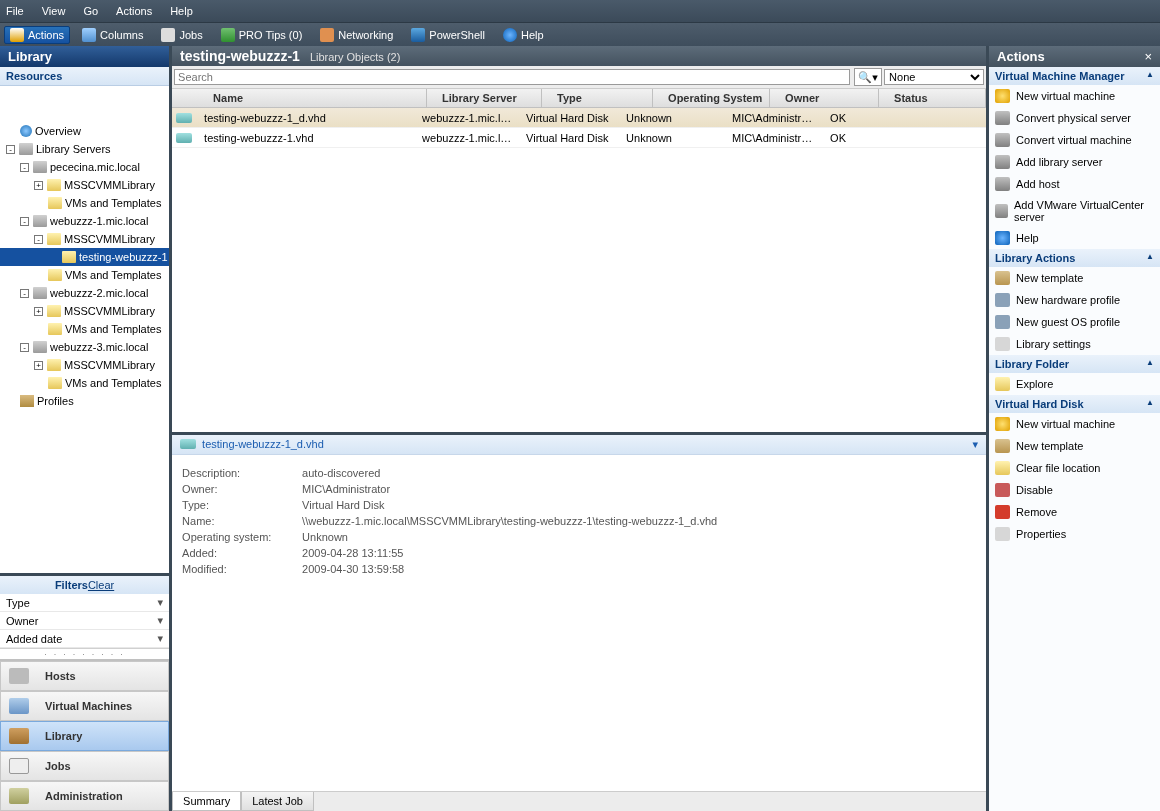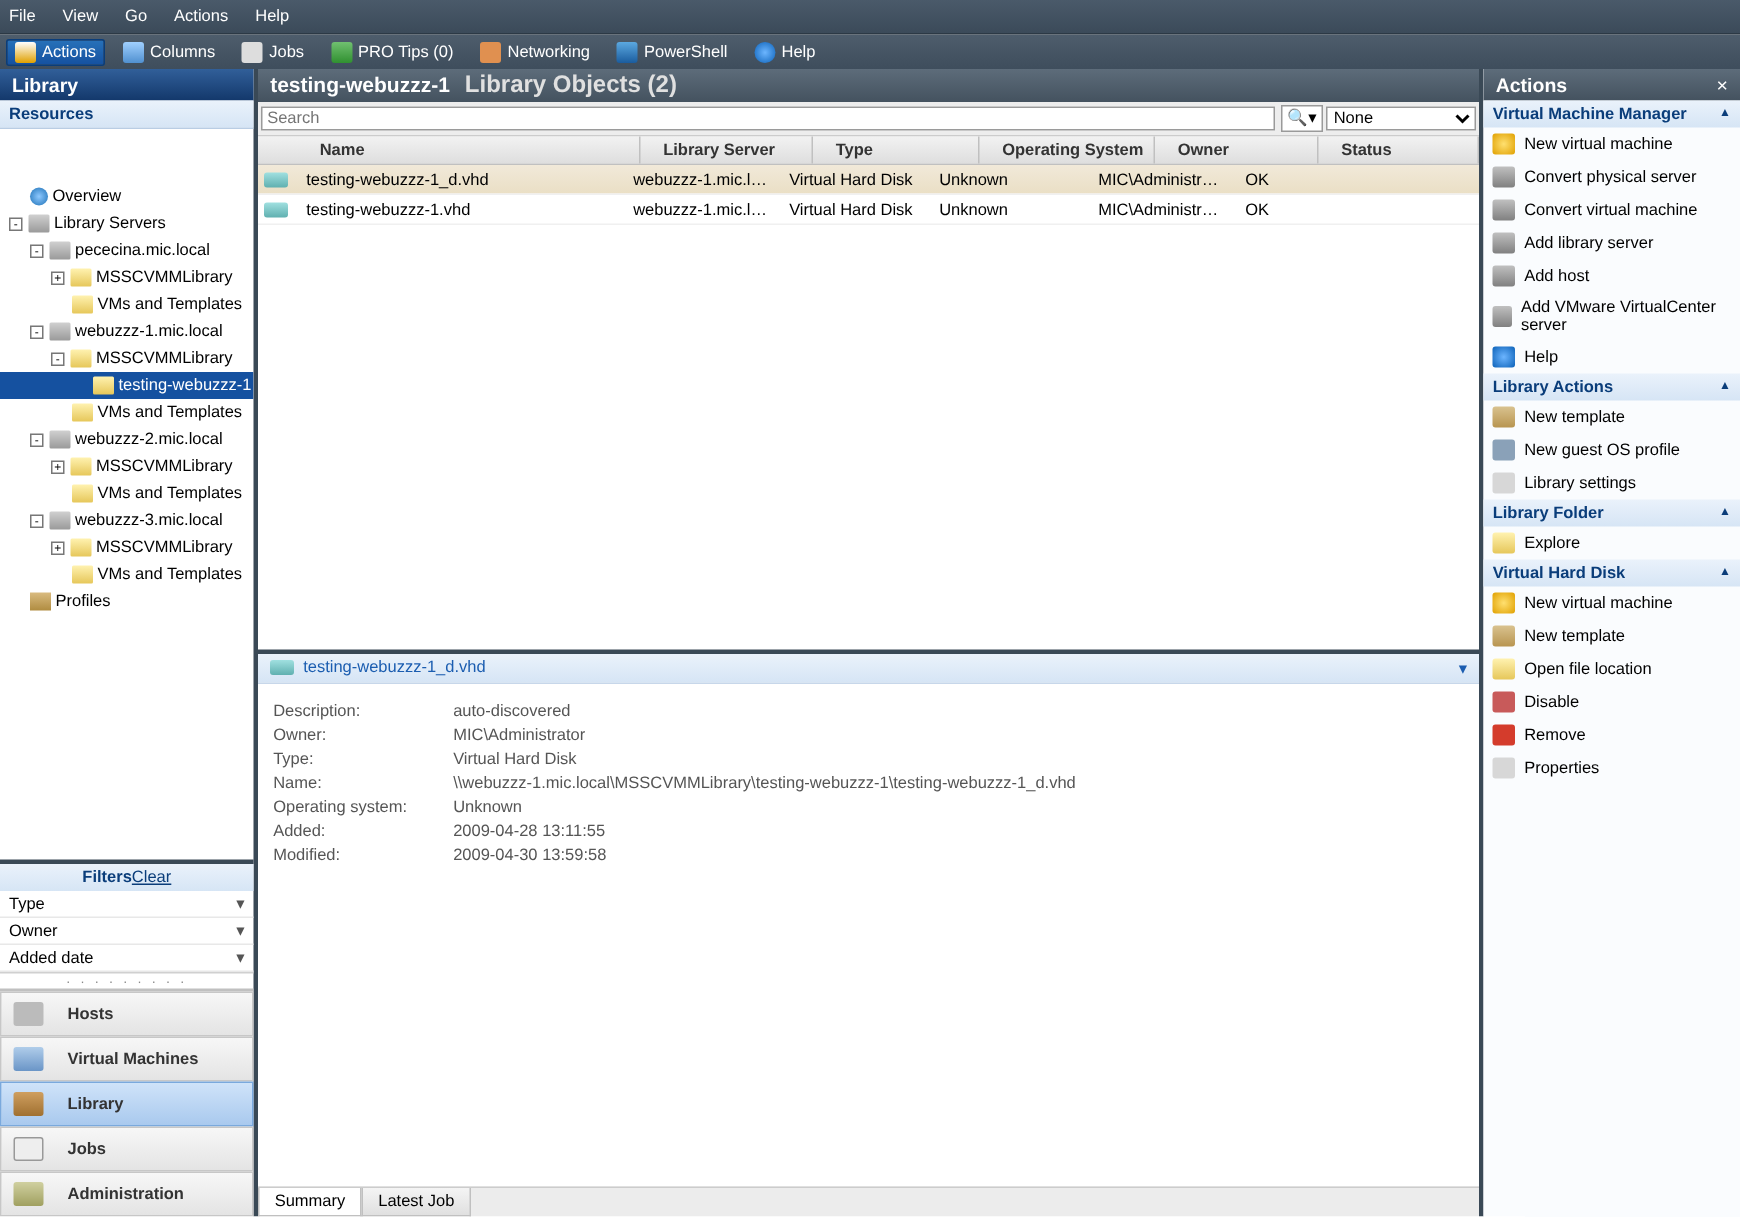--- a/index.html
+++ b/index.html
@@ -41,21 +41,21 @@
 
 
 .navbtns { border-top: 2px solid #c0c0c0; }
 .navbtn { display:flex; align-items:center; gap:16px; padding:6px 8px; border:1px solid #c7c7c7; background:linear-gradient(#f7f7f7,#e4e4e4); cursor:default; font-weight:bold; color:#333; }
 .navbtn.sel { background:linear-gradient(#cfe3f9,#a9c9ee); border-color:#7aa9dd; }
 .navbtn .nic { width:20px; height:16px; background:#bbb; border-radius:2px; }
 
 
 .centerpane { flex:1; display:flex; flex-direction:column; background:#fff; border-right:3px solid #3a4956; }
 .centerhdr { background: linear-gradient(#5d6c7a,#44525f); color:#fff; padding:2px 8px; font-size:12px; display:flex; align-items:baseline; gap:10px; }
-.centerhdr .small { font-size:16px; color:#e0e0e0; font-weight:bold; }
+.centerhdr .small { font-size:11px; color:#e0e0e0; font-weight:normal; }
 .searchrow { display:flex; align-items:center; padding:2px 2px; background:#ededed; gap:2px; border-bottom:1px solid #ccc; }
 .searchrow input { flex:1; border:1px solid #9a9a9a; font-size:11px; padding:1px 3px; color:#777; background:#fff; }
 .searchrow select { border:1px solid #9a9a9a; font-size:11px; background:#fff; width:100px; }
 .searchrow .sbtn { width:28px; height:18px; border:1px solid #9a9a9a; background:#fff; text-align:center; line-height:16px; margin-left:2px; }
 
 
 .gridhdr { display:flex; background:linear-gradient(#f2f2f2,#dedede); border-bottom:1px solid #c0c0c0; }
 .gridhdr .gh { padding:3px 4px; border-right:1px solid #c0c0c0; color:#333; font-weight:bold;margin-left:11px; }
 .gridrows { flex:1; overflow:auto; }
 .gridrow { display:flex; align-items:center; height:20px; border-bottom:1px solid #f0f0f0; }
@@ -422,20 +422,24 @@
   <div class="sectionhdr">
         <span>Library Actions</span>
         <span class="tri">▲</span>
       </div>
   <div class="aitem">
         <span class="ai ai-tpl"></span>
         <span>New template</span>
       </div>
   <div class="aitem">
         <span class="ai ai-gear"></span>
+        <span>New hardware profile</span>
+      </div>
+  <div class="aitem">
+        <span class="ai ai-gear"></span>
         <span>New guest OS profile</span>
       </div>
   <div class="aitem">
         <span class="ai ai-prop"></span>
         <span>Library settings</span>
       </div>
 
   <div class="sectionhdr">
         <span>Library Folder</span>
         <span class="tri">▲</span>
@@ -452,21 +456,21 @@
   <div class="aitem">
         <span class="ai ai-star"></span>
         <span>New virtual machine</span>
       </div>
   <div class="aitem">
         <span class="ai ai-tpl"></span>
         <span>New template</span>
       </div>
   <div class="aitem">
         <span class="ai ai-fold"></span>
-        <span>Open file location</span>
+        <span>Clear file location</span>
       </div>
   <div class="aitem">
         <span class="ai ai-down"></span>
         <span>Disable</span>
       </div>
   <div class="aitem">
         <span class="ai ai-del"></span>
         <span>Remove</span>
       </div>
   <div class="aitem">

